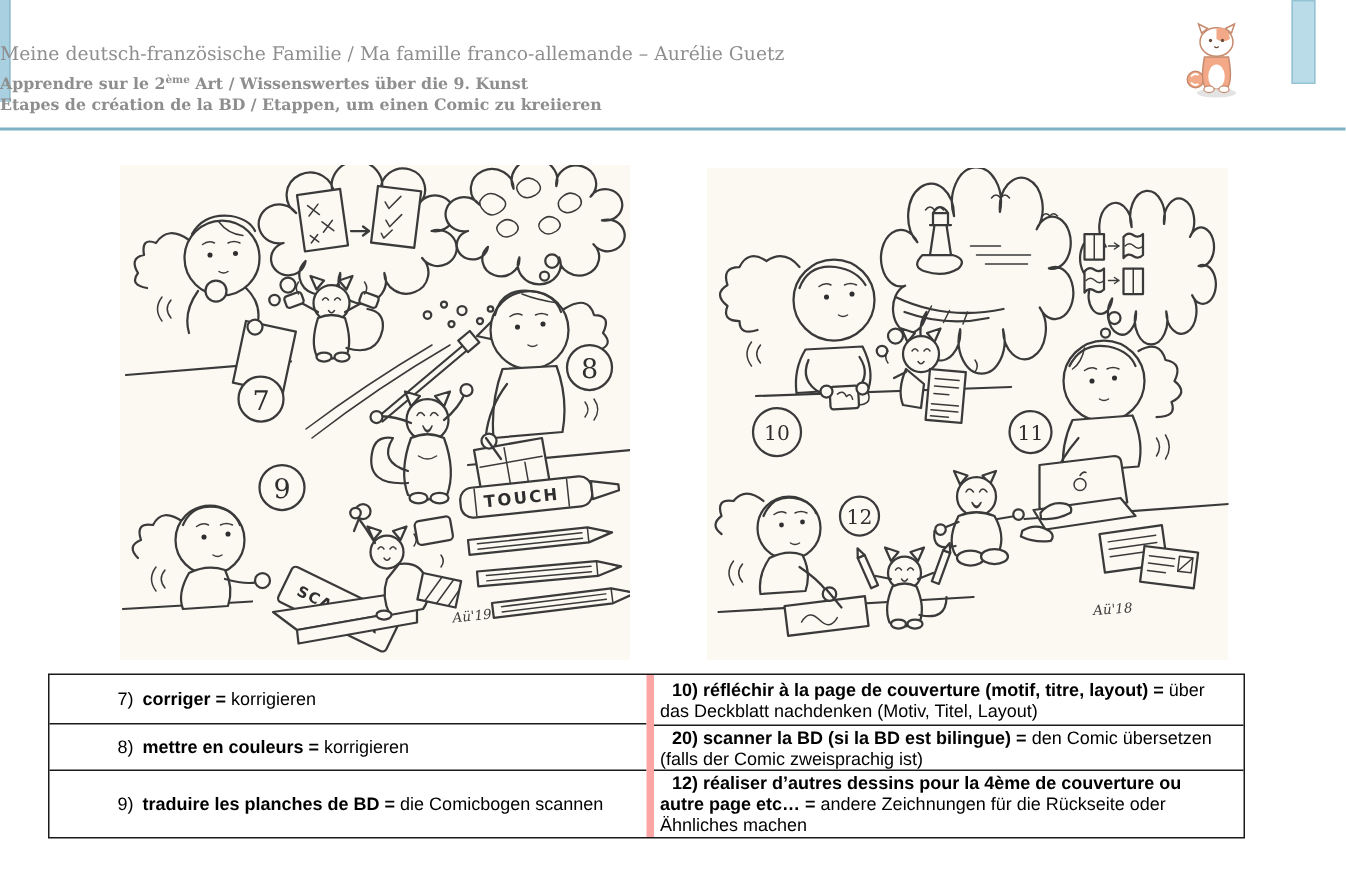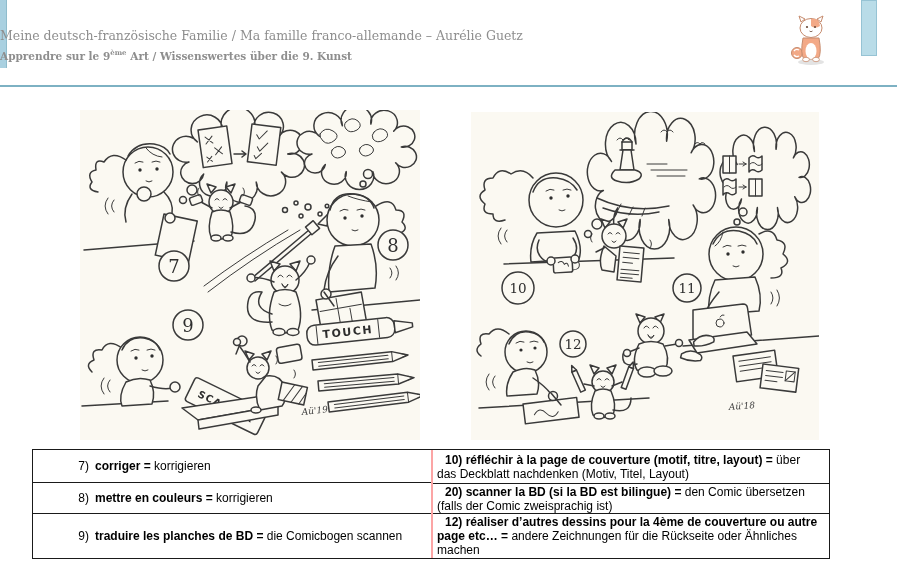--- a/index.html
+++ b/index.html
@@ -34,40 +34,41 @@
   .scanlbl{font:bold 10px "DejaVu Sans",sans-serif;letter-spacing:1px;fill:#2e2e2e;}
   .touchlbl{font:bold 11px "DejaVu Sans",sans-serif;letter-spacing:1.5px;fill:#2e2e2e;}
   .sig{font:italic 9px "DejaVu Serif",serif;fill:#3c3c3c;}
 
   
   .vtable{position:absolute;left:32px;top:449px;width:798px;display:grid;
           grid-template-columns:398px 1fr;border:1px solid #1a1a1a;box-sizing:border-box;
           font-size:12px;line-height:14px;color:#000;}
   .cell{box-sizing:border-box;border-top:1px solid #1a1a1a;}
   .col .cell:first-child{border-top:none;}
-  .col-r{border-left:2px solid #fca5a5;}
+  .col-r{border-left:5px solid #fca5a5;}
   .cell-l{display:flex;align-items:center;padding-left:34px;}
   .cell-l .lnum{width:22px;text-align:right;flex:none;}
   .cell-l .ltxt{margin-left:6px;}
   .r1l{height:32px;} .r2l{height:31px;} .r3l{height:45px;}
   .r1r{height:33px;} .r2r{height:30px;} .r3r{height:45px;}
   .cell-r{display:flex;align-items:center;padding:1px 10px 1px 4px;}
   .cell-r p{margin:0;text-indent:8px;}
 </style>
 </head>
 <body>
 
 <div class="canvas">
 
   <div class="edge-left"></div>
   <div class="edge-right"></div>
 
   <header>
     <div class="h1">Meine deutsch-französische Familie / Ma famille franco-allemande – Aurélie Guetz</div>
-    <div class="h2"><span>Apprendre sur le 9</span><sup>ème</sup><span> Art / Wissenswertes über die 9. Kunst</span></div>
+    <div class="h2"><span>Apprendre sur le 2</span><sup>ème</sup><span> Art / Wissenswertes über die 9. Kunst</span></div>
+    <div class="h2">Etapes de création de la BD / Etappen, um einen Comic zu kreiieren</div>
   </header>
 
   <svg class="logo" width="44" height="52" viewBox="0 0 44 52">
     <ellipse cx="22" cy="48" rx="13" ry="3" fill="#e3e3e3"></ellipse>
     <circle cx="8" cy="39" r="5.5" fill="#f2a987" stroke="#c68b6e" stroke-width="1"></circle>
     <path d="M5,37 a4,4 0 0 1 5,-1 M5,41 a4,4 0 0 0 5,1" stroke="#ffffff" stroke-width="1.3" fill="none"></path>
     <path d="M14,24 q-3,16 1,21 l14,0 q4,-5 1,-21 z" fill="#f3a987" stroke="#c68b6e" stroke-width="1"></path>
     <ellipse cx="22" cy="37" rx="5.5" ry="8" fill="#ffffff"></ellipse>
     <ellipse cx="17" cy="45.5" rx="3.4" ry="2.2" fill="#ffffff" stroke="#c68b6e" stroke-width="0.8"></ellipse>
     <ellipse cx="27" cy="45.5" rx="3.4" ry="2.2" fill="#ffffff" stroke="#c68b6e" stroke-width="0.8"></ellipse>

